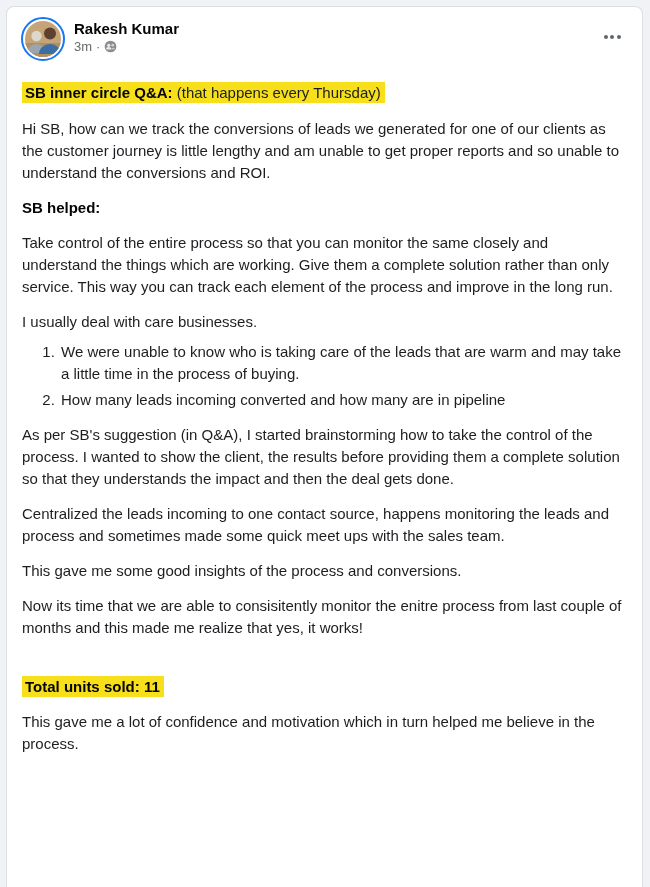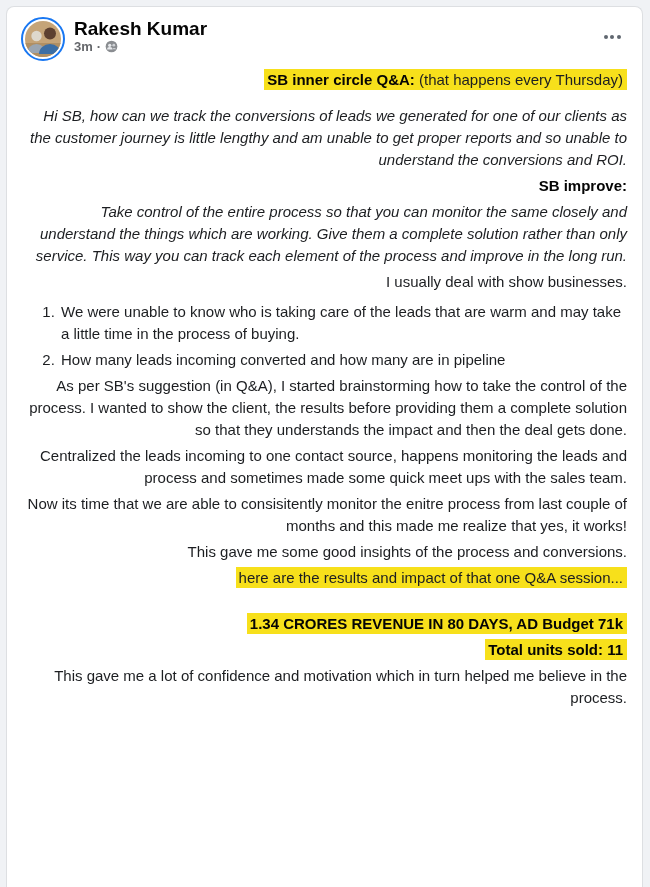--- a/index.html
+++ b/index.html
@@ -40,48 +40,48 @@
     cursor: pointer;
   }
   .avatar-img {
     width: 36px; height: 36px;
     border-radius: 50%;
     overflow: hidden;
     display: block;
   }
   .header-info { margin-left: 9px; flex: 1 1 auto; padding-top: 2px; }
   .author {
-    font-size: 19px; font-weight: bold; color: #050505;
+    font-size: 15px; font-weight: bold; color: #050505;
     line-height: 19px; cursor: pointer;
   }
   .meta {
     display: flex; align-items: center; gap: 4px;
-    font-size: 13px; color: var(--muted); line-height: 17px; font-weight: bold;
+    font-size: 13px; color: var(--muted); line-height: 17px;
   }
   .menu-btn {
     width: 32px; height: 32px;
     border: none; background: transparent;
     display: flex; align-items: center; justify-content: center;
     gap: 2.5px; cursor: pointer; border-radius: 50%;
     margin-top: 4px;
   }
   .menu-btn i {
     width: 4px; height: 4px; border-radius: 50%;
     background: #606770; display: block;
   }
   
   .post-content {
     padding: 2px 15px 16px 15px;
     font-size: 15px;
     line-height: 22px;
     color: var(--text);
   }
-  .para { margin: 0 0 4px 0; text-align: right; }
+  .para { margin: 13px 0 4px 0; }
   .post-content > .para:first-child { margin-bottom: 14px; }
-  .para.italic { font-style: italic; }
+  .para.italic { }
   .para.bold, .b { font-weight: bold; color: #050505; }
   .hl {
     background: var(--hl);
     padding: 2px 4px 2px 3px;
   }
   ol {
     margin: 8px 0 4px 0;
     padding-left: 37px;
   }
   ol li { margin-bottom: 4px; padding-left: 2px; }
@@ -127,31 +127,29 @@
     <button class="menu-btn" aria-label="menu">
       <i></i>
         <i></i>
         <i></i>
     </button>
   </div>
 
   <div class="post-content">
       <div class="para"><span class="hl"><span class="b">SB inner circle Q&amp;A:</span><span> (that happens every Thursday)</span></span></div>
       <div class="para italic"><span>Hi SB, how can we track the conversions of leads we generated for one of our clients as the customer journey is little lengthy and am unable to get proper reports and so unable to understand the conversions and ROI.</span></div>
-      <div class="para bold"><span>SB improve:</span></div>
+      <div class="para bold"><span>SB helped:</span></div>
       <div class="para italic"><span>Take control of the entire process so that you can monitor the same closely and understand the things which are working. Give them a complete solution rather than only service. This way you can track each element of the process and improve in the long run.</span></div>
-      <div class="para"><span>I usually deal with show businesses.</span></div>
+      <div class="para"><span>I usually deal with care businesses.</span></div>
       <ol>
         <li>We were unable to know who is taking care of the leads that are warm and may take a little time in the process of buying.</li>
         <li>How many leads incoming converted and how many are in pipeline</li>
       </ol>
       <div class="para"><span>As per SB's suggestion (in Q&amp;A), I started brainstorming how to take the control of the process. I wanted to show the client, the results before providing them a complete solution so that they understands the impact and then the deal gets done.</span></div>
       <div class="para"><span>Centralized the leads incoming to one contact source, happens monitoring the leads and process and sometimes made some quick meet ups with the sales team.</span></div>
+      <div class="para"><span>This gave me some good insights of the process and conversions.</span></div>
       <div class="para"><span>Now its time that we are able to consisitently monitor the enitre process from last couple of months and this made me realize that yes, it works!</span></div>
-      <div class="para"><span>This gave me some good insights of the process and conversions.</span></div>
-      <div class="para"><span class="hl"><span>here are the results and impact of that one Q&amp;A session...</span></span></div>
       <div class="spacer"></div>
-      <div class="para bold"><span class="hl"><span>1.34 CRORES REVENUE IN 80 DAYS, AD Budget 71k</span></span></div>
       <div class="para bold"><span class="hl"><span>Total units sold: 11</span></span></div>
       <div class="para"><span>This gave me a lot of confidence and motivation which in turn helped me believe in the process.</span></div>
     </div>
 
 </div>
 
 </body></html>

